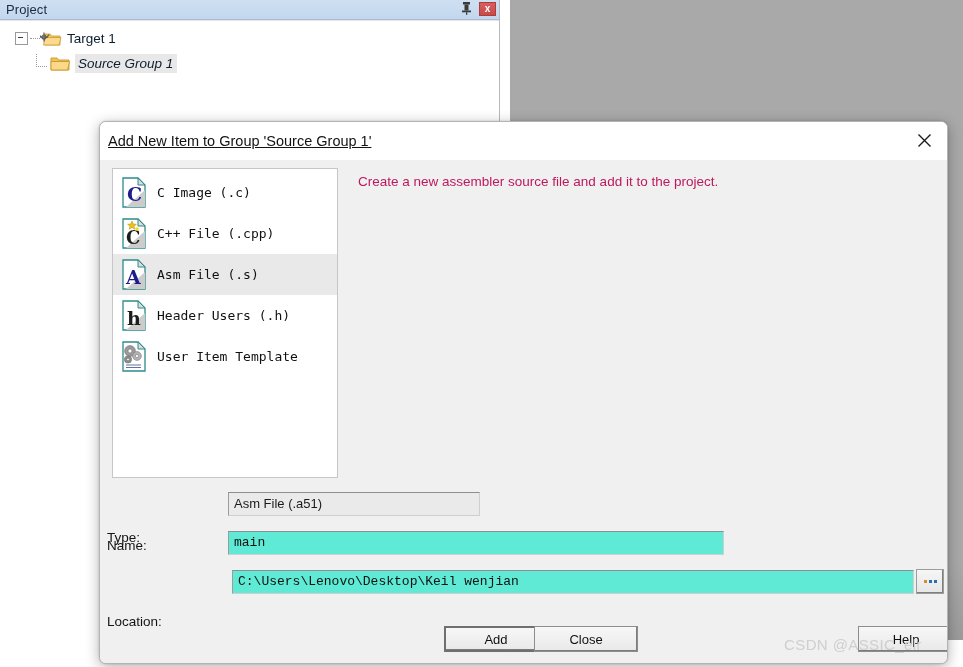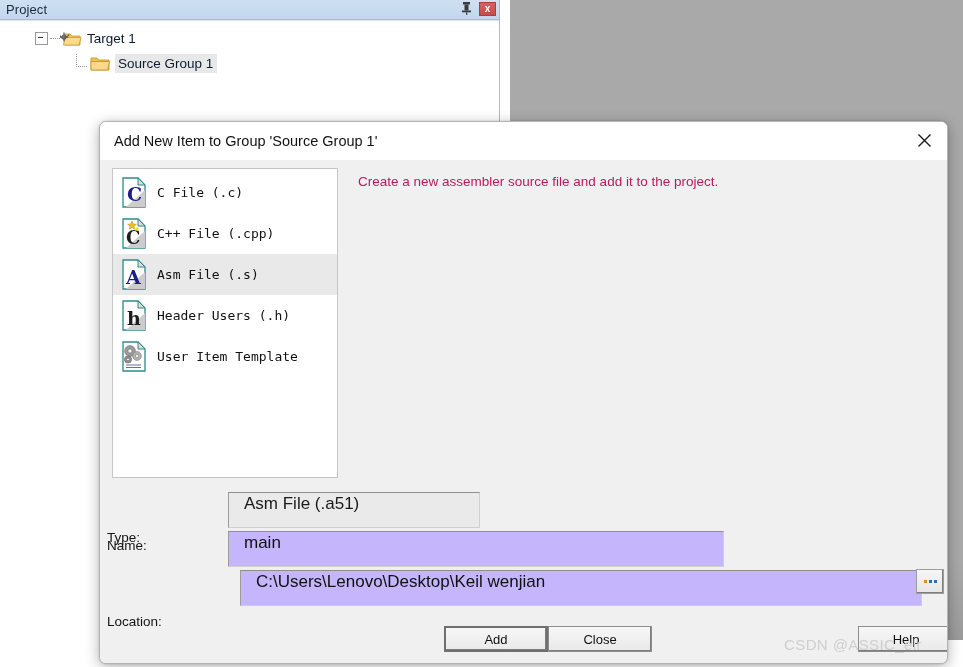--- a/index.html
+++ b/index.html
@@ -176,22 +176,23 @@
     height: 38px;
     background: #ffffff;
     position: relative;
     display: flex;
     align-items: center;
     border-bottom: none;
   }
   .dialog-title {
     font-size: 14.5px;
     color: #121212;
-    padding-left: 14px;
-    white-space: nowrap;
+    padding-left: 8px;
+    white-space: nowrap;
+    text-decoration: underline;
   }
   .dialog-close {
     position: absolute;
     right: 0;
     top: 0;
     width: 46px;
     height: 37px;
     display: flex;
     align-items: center;
     justify-content: center;
@@ -256,38 +257,39 @@
   }
   .form-label {
     position: absolute;
     left: 7px;
     font-size: 13.5px;
     color: #141414;
   }
   .field {
     position: absolute;
     box-sizing: border-box;
-    height: 36px;
-    font-size: 17px;
+    height: 24px;
+    font-size: 13px;
     color: #111111;
     line-height: 22px;
-    padding-left: 15px;
+    padding-left: 5px;
     white-space: nowrap;
     overflow: hidden;
     border-top: 1px solid #8e8e8e;
     border-left: 1px solid #9c9c9c;
     border-right: 1px solid #cfcfcf;
     border-bottom: 1px solid #cfcfcf;
   }
   .field.readonly {
     background: #eaeaea;
     color: #1a1a1a;
   }
   .field.editable {
-    background: #c4b5fd;
+    background: #5eead4;
+    font-family: Liberation Mono, monospace;
   }
   .browse-btn {
     position: absolute;
     box-sizing: border-box;
     width: 28px;
     height: 25px;
     background: linear-gradient(180deg, #f6f6f6 0%, #e6e6e6 100%);
     border: 1px solid #9d9d9d;
     box-shadow: inset -1px -1px 0 #7e7e7e;
     display: flex;
@@ -351,40 +353,40 @@
             <rect x="5" y="10.3" width="1.3" height="2.5" fill="#3a3a3a"></rect>
           </svg>
         </div>
         <div class="close-btn">x</div>
       </div>
     </div>
 
     <div class="panel-body">
 
 
-      <div class="tree-row" style="padding-left:35px;">
+      <div class="tree-row" style="padding-left:15px;">
         <div class="expander"></div>
         <div class="dotline"></div>
         <div class="tree-icon">
           <svg width="22" height="16" viewBox="0 0 22 16">
             <path d="M5 3 L10 3 L11.5 5 L20 5 L20 14 L5 14 Z" fill="#f6c659" stroke="#c89c2f" stroke-width="0.8"></path>
             <path d="M5 6.5 L21 6.5 L19 14 L3.5 14 Z" fill="#fcd98c" stroke="#c89c2f" stroke-width="0.8"></path>
             <g fill="#5b5b5b">
               <circle cx="4" cy="6" r="2.1" fill="none" stroke="#4a4a4a" stroke-width="1"></circle>
               <rect x="3.4" y="1.5" width="1.2" height="9"></rect>
               <rect x="-0.1" y="5.4" width="8.2" height="1.2"></rect>
               <rect x="0.6" y="2.6" width="1.2" height="6.8" transform="rotate(-45 1.2 6)"></rect>
               <rect x="6.2" y="2.6" width="1.2" height="6.8" transform="rotate(45 6.8 6)"></rect>
             </g>
           </svg>
         </div>
         <div>Target 1</div>
       </div>
 
-      <div class="tree-row" style="padding-left:76px;">
+      <div class="tree-row" style="padding-left:36px;font-style:italic;">
         <div class="dotline-v"></div>
         <div class="tree-icon" style="margin-left:3px;">
           <svg width="20" height="16" viewBox="0 0 20 16">
             <path d="M1 2 L7 2 L8.6 4 L19 4 L19 14 L1 14 Z" fill="#f4c24f" stroke="#c79a2c" stroke-width="0.9"></path>
             <path d="M1 5.5 L19.5 5.5 L17.6 14 L1 14 Z" fill="#fbd88a" stroke="#c79a2c" stroke-width="0.9"></path>
           </svg>
         </div>
         <div class="tree-label-hl">Source Group 1</div>
       </div>
 
@@ -408,21 +410,21 @@
 
         <div class="type-item">
           <span class="ti-icon">
             <svg width="26" height="31" viewBox="0 0 26 31">
               <path d="M2 1 L17 1 L24 8 L24 30 L2 30 Z" fill="#ffffff" stroke="#2f8a8a" stroke-width="1.3"></path>
               <path d="M17 1 L17 8 L24 8 Z" fill="#dcdcdc" stroke="#2f8a8a" stroke-width="1"></path>
               <path d="M5 30 L24 13 L24 30 Z" fill="#cccccc"></path>
               <text x="6" y="24" font-family="DejaVu Serif, serif" font-size="19" font-weight="bold" fill="#1c1c8c">C</text>
             </svg>
           </span>
-          <span>C File (.c)</span>
+          <span>C Image (.c)</span>
         </div>
 
         <div class="type-item">
           <span class="ti-icon">
             <svg width="26" height="31" viewBox="0 0 26 31">
               <path d="M2 1 L17 1 L24 8 L24 30 L2 30 Z" fill="#ffffff" stroke="#2f8a8a" stroke-width="1.3"></path>
               <path d="M17 1 L17 8 L24 8 Z" fill="#dcdcdc" stroke="#2f8a8a" stroke-width="1"></path>
               <path d="M5 30 L24 13 L24 30 Z" fill="#cccccc"></path>
               <text x="5" y="26" font-family="DejaVu Serif, serif" font-size="18" font-weight="bold" fill="#1c1c1c">C</text>
               <g fill="#e8c11a" stroke="#b8910a" stroke-width="0.5">
@@ -492,29 +494,29 @@
 
       <div class="description">Create a new assembler source file and add it to the project.</div>
 
       <div class="form-label" style="top:338px;margin-top:32px;">Type:</div>
       <div class="field readonly" style="left:128px; top:332px; width:252px;">Asm File (.a51)</div>
 
       <div class="form-label" style="top:378px;">Name:</div>
       <div class="field editable" style="left:128px; top:371px; width:496px;">main</div>
 
       <div class="form-label" style="top:417px;margin-top:37px;">Location:</div>
-      <div class="field editable" style="left:140px; top:410px; width:682px;">C:\Users\Lenovo\Desktop\Keil  wenjian</div>
+      <div class="field editable" style="left:132px; top:410px; width:682px;">C:\Users\Lenovo\Desktop\Keil  wenjian</div>
       <div class="browse-btn" style="left:816px; top:409px;">
         <span class="browse-dot" style="background:#e08a1e;"></span>
         <span class="browse-dot" style="background:#2a6fb5;"></span>
         <span class="browse-dot" style="background:#2a6fb5;"></span>
       </div>
 
       <div class="dlg-button default" style="left:325px; top:466px; width:104px;margin-left:19px;">Add</div>
-      <div class="dlg-button" style="left:448px; top:466px; width:104px;">Close</div>
+      <div class="dlg-button" style="left:434px; top:466px; width:104px;">Close</div>
       <div class="dlg-button" style="left:758px; top:466px; width:96px;">Help</div>
 
     </div>
   </div>
 
   <div class="watermark">CSDN @ASSIC_elr</div>
 
 </div>
 
 </body></html>

